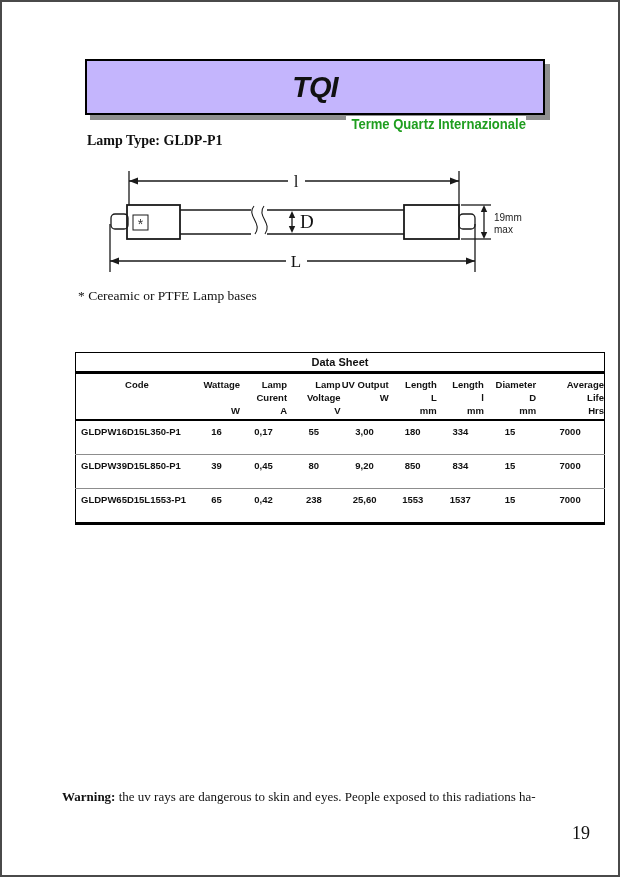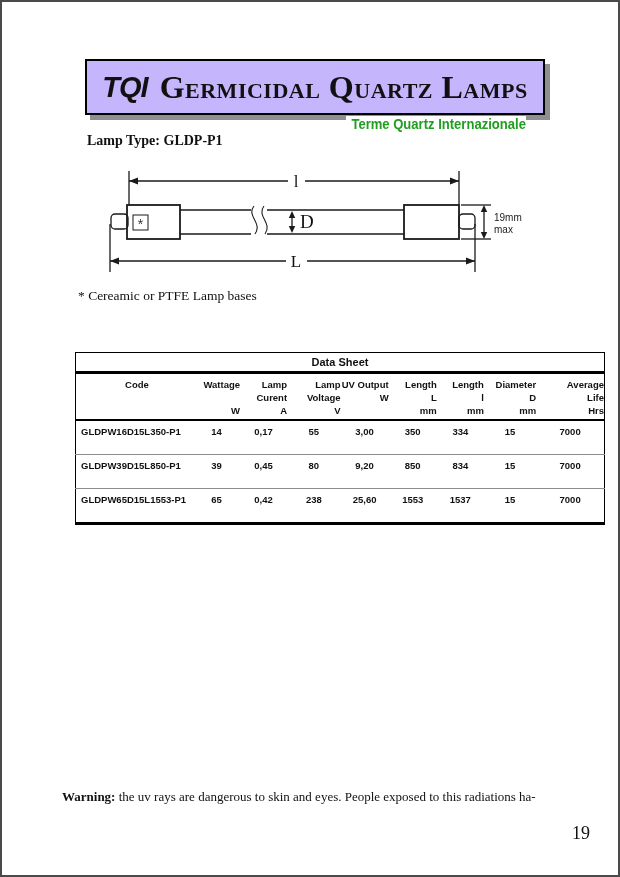--- a/index.html
+++ b/index.html
@@ -64,21 +64,20 @@
   .warning .wlabel { font-weight:bold; }
   .page-number { position:absolute; left:570px; top:821px; font-size:18px; }
 </style>
 </head>
 <body>
 
 <div class="page">
 
   <div class="header-box">
     <span class="brand">TQI</span>
-    <span class="title">Germicidal Quartz Lamps</span>
   </div>
   <div class="subtitle">Terme Quartz Internazionale</div>
 
   <div class="lamp-type">Lamp Type: GLDP-P1</div>
 
   <svg class="diagram" viewBox="0 0 440 130">
     <g stroke="#1a1a1a" stroke-width="1.3" fill="none">
 
       <line x1="37" y1="9" x2="37" y2="43"></line>
       <line x1="367" y1="9" x2="367" y2="43"></line>
@@ -185,25 +184,25 @@
         <th>
           <div class="hl">Average</div>
           <div class="hl">Life</div>
           <div class="hl">Hrs</div>
         </th>
       </tr>
     </thead>
     <tbody>
       <tr>
         <td class="code">GLDPW16D15L350-P1</td>
-        <td>14</td>
+        <td>16</td>
         <td>0,17</td>
         <td>55</td>
         <td>3,00</td>
-        <td>350</td>
+        <td>180</td>
         <td>334</td>
         <td>15</td>
         <td>7000</td>
       </tr>
       <tr>
         <td class="code">GLDPW39D15L850-P1</td>
         <td>39</td>
         <td>0,45</td>
         <td>80</td>
         <td>9,20</td>

